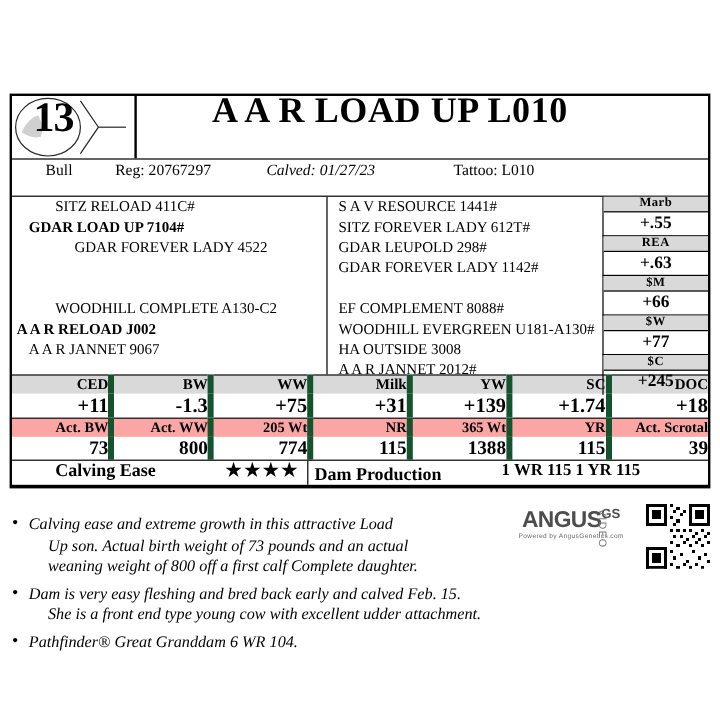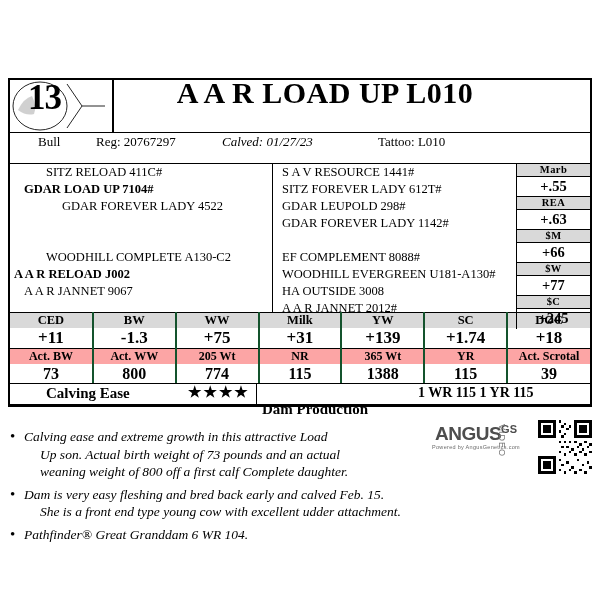--- a/index.html
+++ b/index.html
@@ -105,21 +105,21 @@
   .i1{padding-left:36px;}
   .i2{padding-left:14px;}
   .i3{padding-left:52px;}
   .i0{padding-left:4px;}
   .rpad{padding-left:6px;}
   .spacer{height:17px;}
 
   
   .rail{
     position:absolute;
-    right:0;top:0;width:74px;
+    right:0;top:0;width:88px;
   }
   .rail .box{
     border-left:1.5px solid #000;
     border-bottom:1px solid #000;
     box-sizing:border-box;
     height:33px;
     text-align:center;
   }
   .rail .box:last-child{border-bottom:none;}
   .rail .lbl{
@@ -134,25 +134,25 @@
     line-height:19px;
   }
 
   
   .tbl{
     width:100%;
     border-collapse:collapse;
     table-layout:fixed;
   }
   .tbl td{
-    text-align:center;
+    text-align:right;
     border-top:1.5px solid #000;
     padding:0;
   }
-  .tbl td.vsep{border-left:2px solid #14532d;}
+  .tbl td.vsep{border-left:5px solid #14532d;}
   .hdr-row td{
     background:#d9d9d9;
     font-weight:bold;
     font-size:12.5px;
     line-height:15px;
     border-top:1.5px solid #000;
   }
   .val-row td{
     font-weight:bold;
     font-size:17px;
@@ -178,21 +178,21 @@
     position:relative;
     height:22px;
     border-top:1.5px solid #000;
     border-bottom:1.5px solid #000;
     box-sizing:border-box;
     font-weight:bold;
     font-size:15px;
   }
   .strip .ce{position:absolute;left:36px;top:1px;}
   .strip .stars{position:absolute;left:178px;top:-1px;font-size:15px;letter-spacing:2px;}
-  .strip .dp{position:absolute;left:252px;top:17px;text-align:right;}
+  .strip .dp{position:absolute;left:252px;top:4px;text-align:right;}
   .strip .dpv{position:absolute;left:408px;top:1px;font-size:14px;}
   .strip .sep1{position:absolute;left:246px;top:0;bottom:0;border-left:1px solid #000;}
 
   
   .notes{
     position:absolute;
     left:10px;top:428px;width:430px;
     font-size:13.5px;
     font-style:italic;
     font-family:"Liberation Serif", serif;

